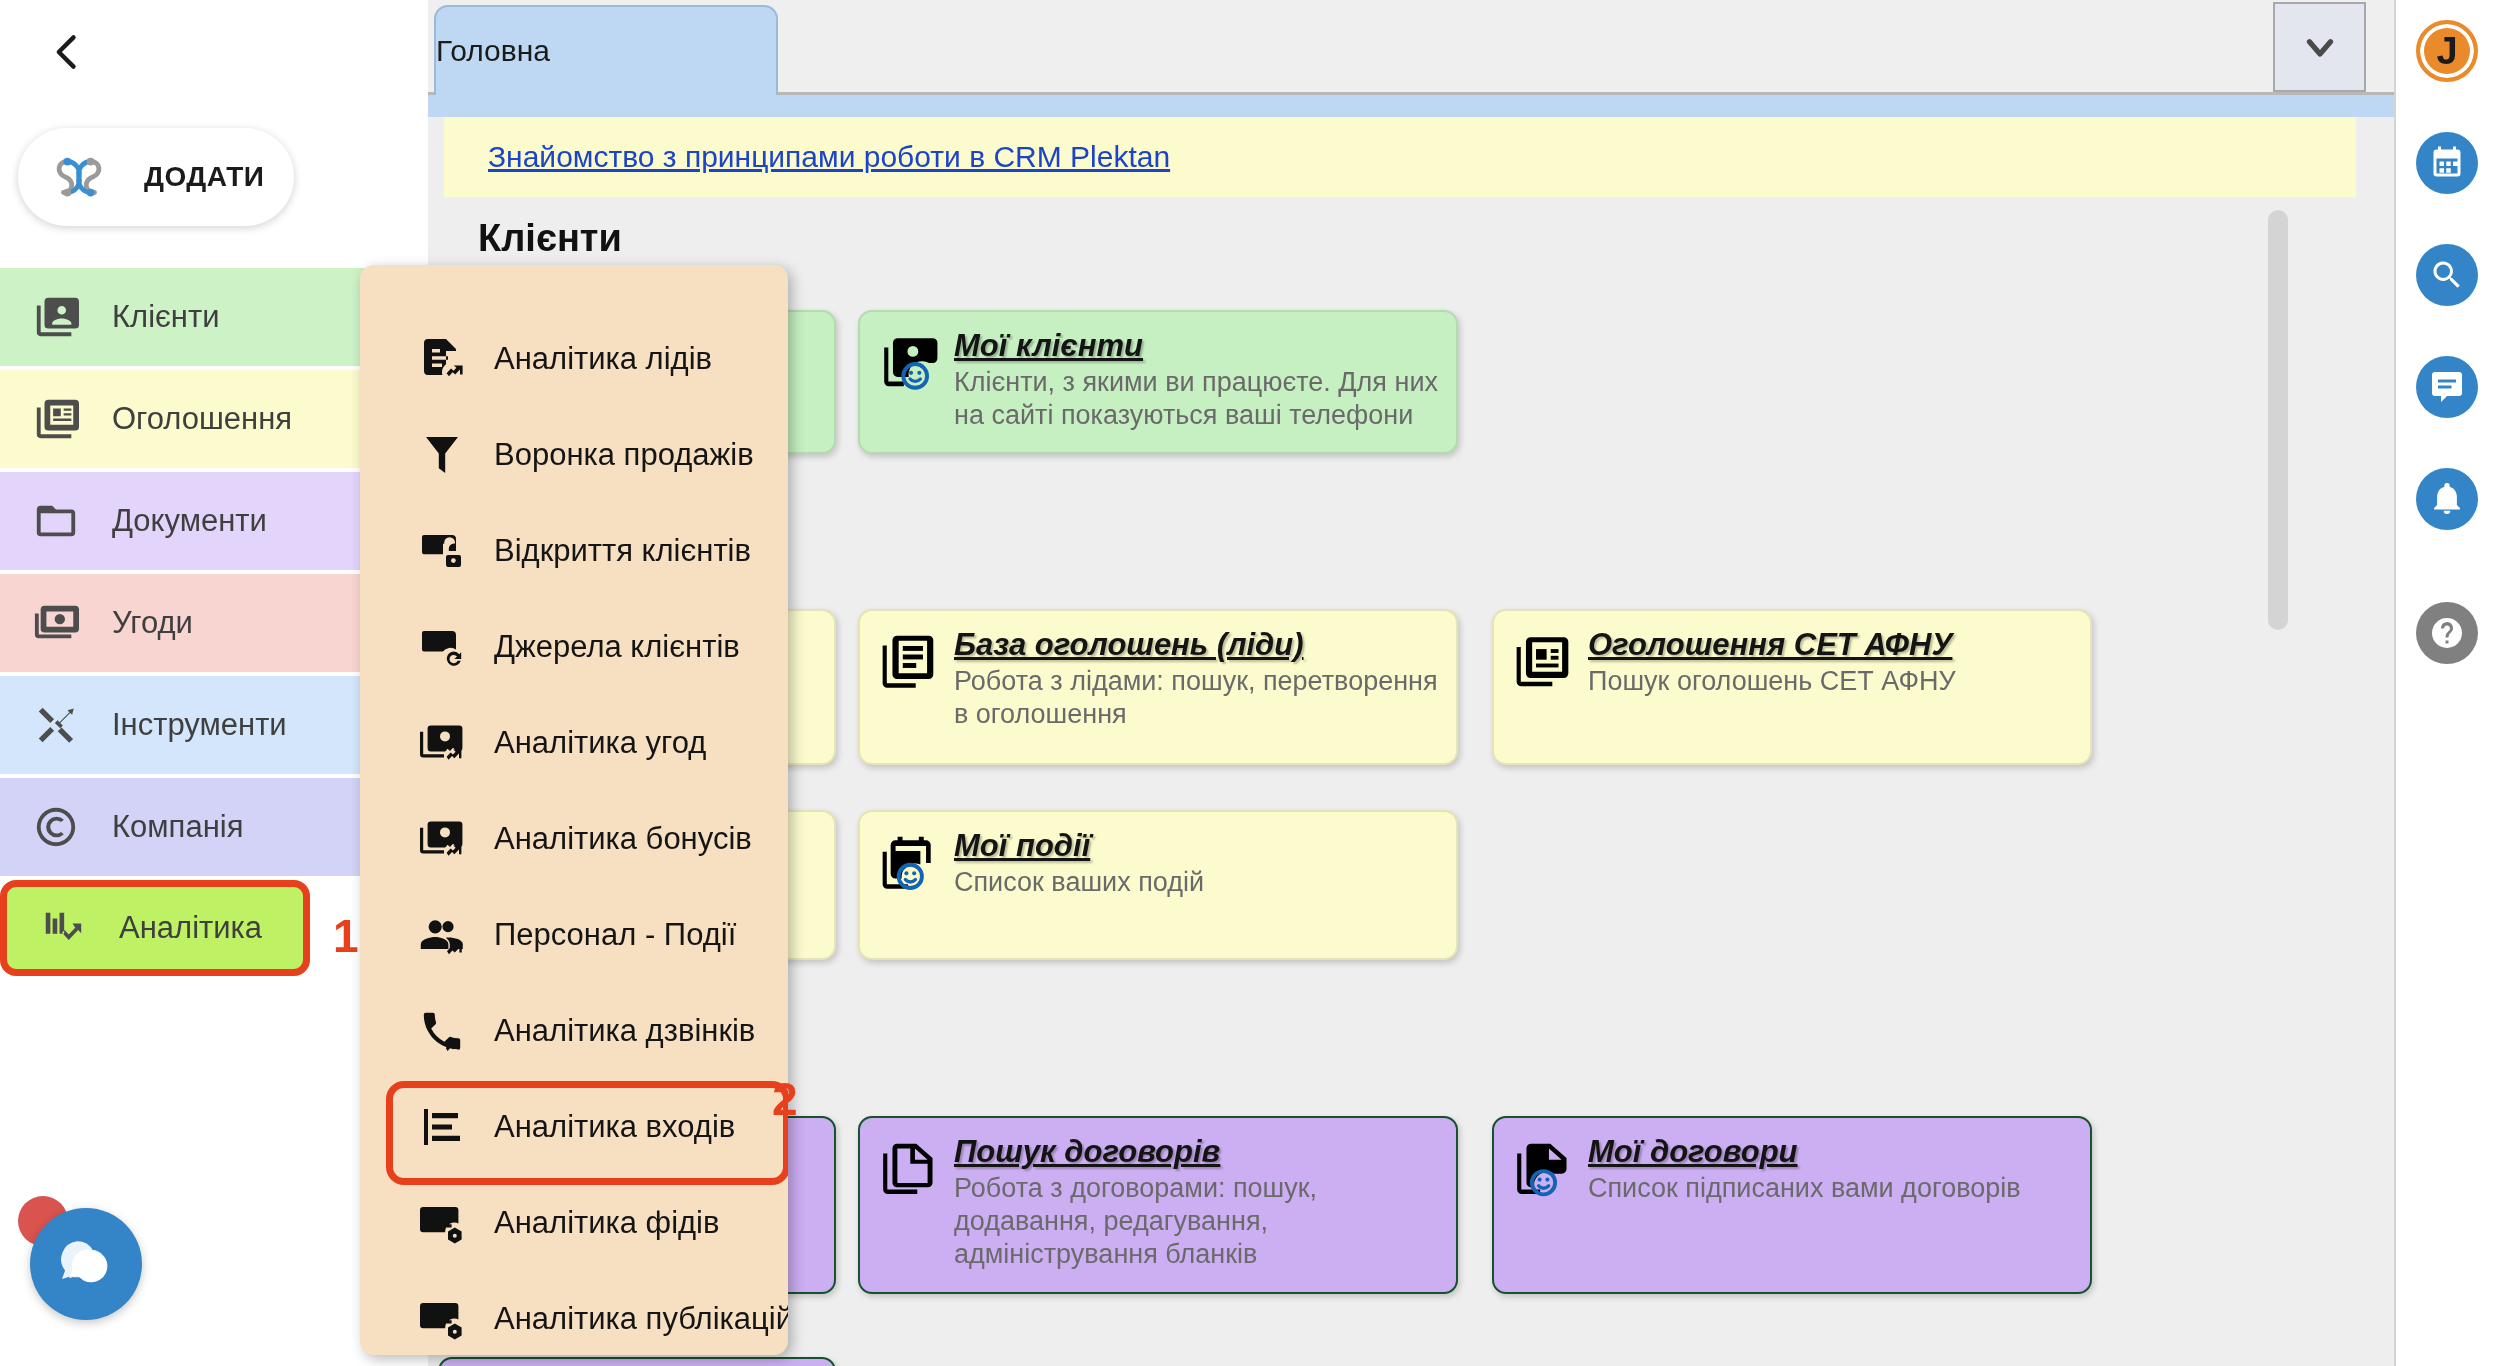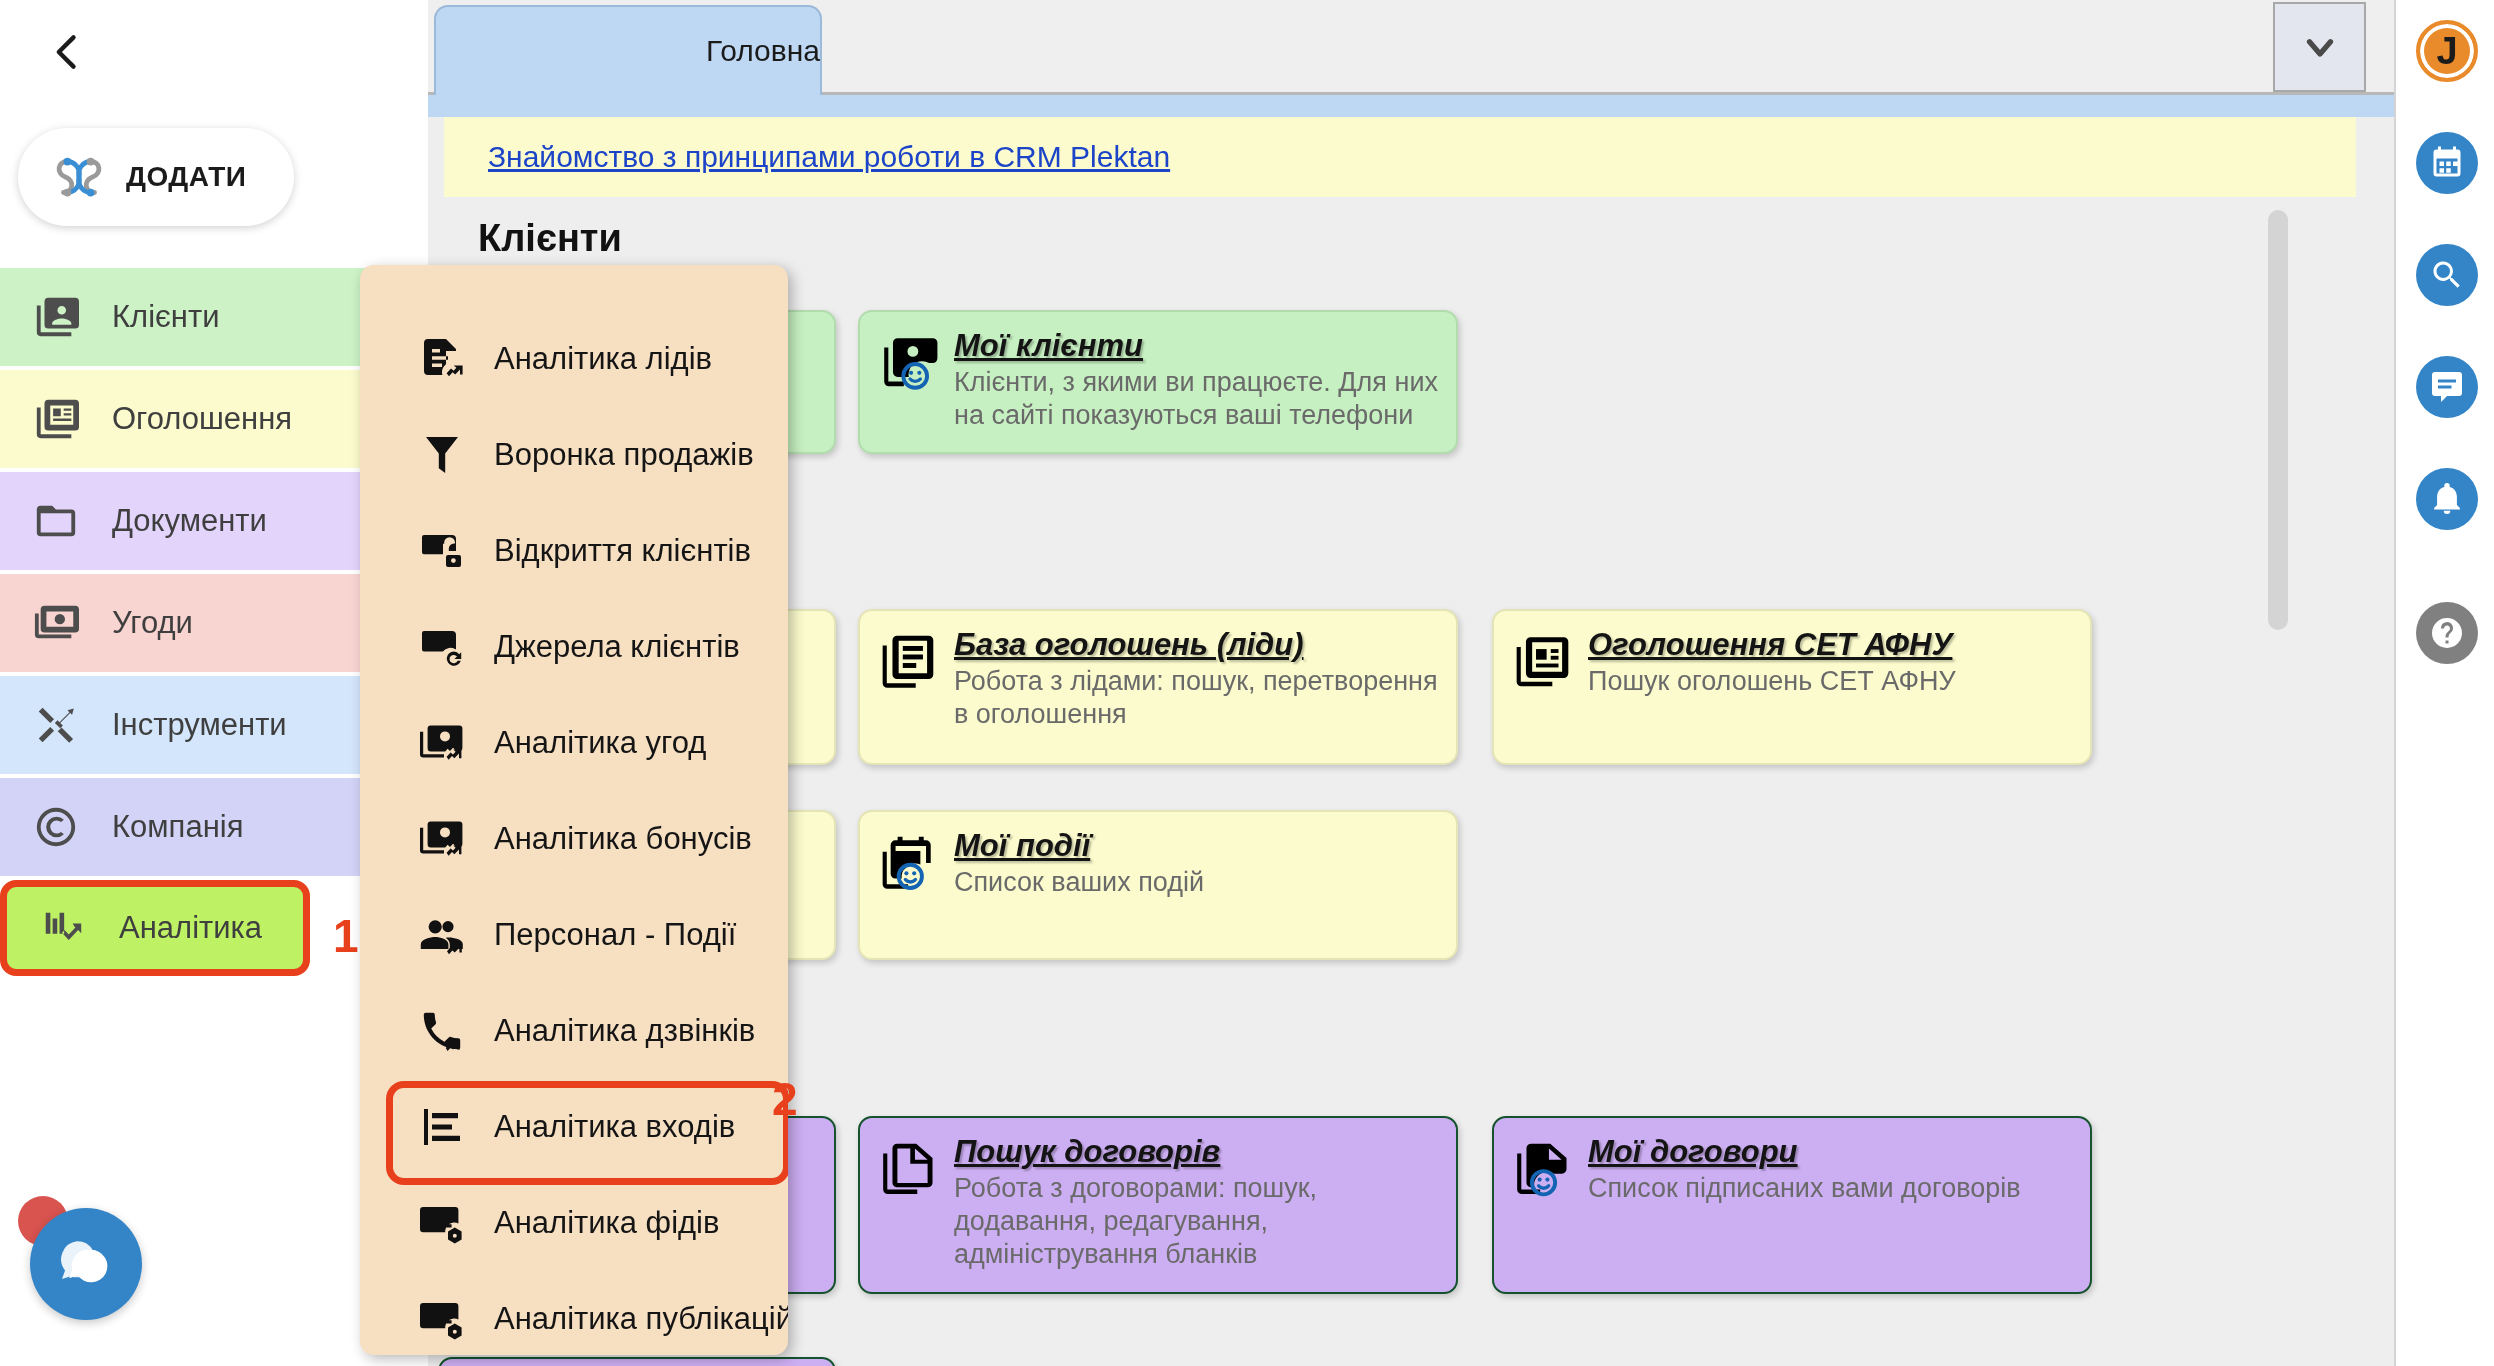--- a/index.html
+++ b/index.html
@@ -32,21 +32,21 @@
     background: #ffffff;
     border-radius: 49px;
     box-shadow: 0 2px 8px rgba(0,0,0,0.18);
     display: flex; align-items: center;
     cursor: pointer;
   }
   .add-button .plek-icon {
     margin-left: 30px; width: 62px; height: 62px; flex: none;
   }
   .add-button .add-label {
-    margin-left: 16px;
+    margin-left: 34px;
     font-size: 28px; font-weight: 700; color: #1b1b1b;
     letter-spacing: .5px;
     text-align: right;
   }
 
   #nav-list { position: absolute; left: 0; top: 268px; width: 428px; }
   .nav-item {
     position: relative;
     height: 98px;
     display: flex; align-items: center;
@@ -104,26 +104,26 @@
     background: #eeeeee;
   }
   #tabbar {
     position: absolute; left: 0; top: 0;
     width: 1966px; height: 95px;
     background: #efefef;
     border-bottom: 3px solid #b8b8b8;
   }
   .tab {
     position: absolute; left: 6px; top: 5px;
-    width: 388px; height: 90px;
+    width: 344px; height: 90px;
     background: #bed8f4;
     border: 2px solid #9bb9d8;
     border-bottom: none;
     border-radius: 14px 14px 0 0;
-    display: flex; align-items: center; justify-content: flex-end;
+    display: flex; align-items: center; justify-content: flex-start;
     cursor: pointer;
   }
   .tab-label { font-size: 30px; color: #1b1b1b; }
   .tab-dropdown {
     position: absolute; right: 28px; top: 2px;
     width: 93px; height: 90px;
     background: #e4e6ef;
     border: 2px solid #a8a8a8;
     display: flex; align-items: center; justify-content: center;
     cursor: pointer;

